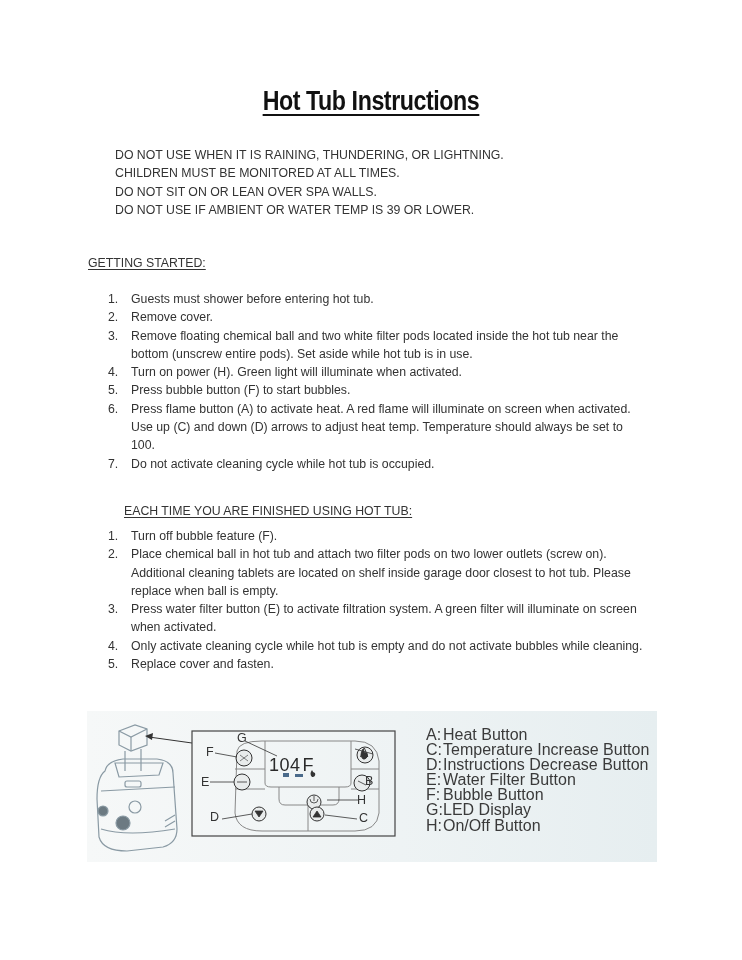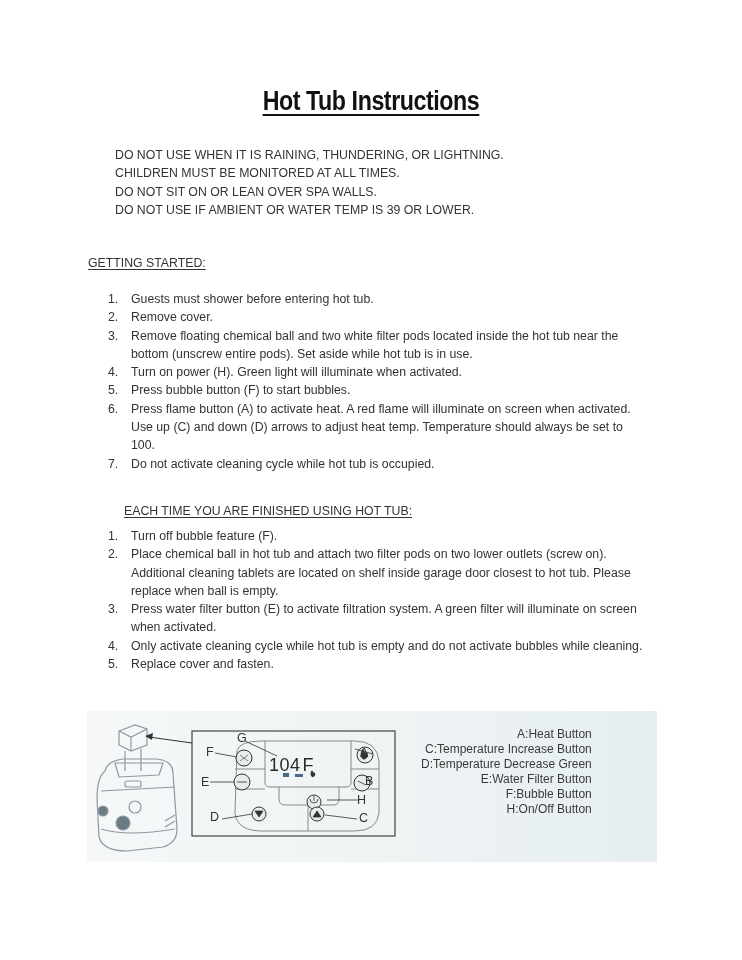--- a/index.html
+++ b/index.html
@@ -27,23 +27,22 @@
     position: absolute; left: 108px; margin: 0; padding: 0; list-style: none;
     font-size: 12.3px; line-height: 18.3px; color: #333; width: 540px;
   }
   ol.steps li { position: relative; padding-left: 23px; }
   ol.steps li .num { position: absolute; left: 0; top: 0; }
   .diagram {
     position: absolute; left: 87px; top: 711px; width: 570px; height: 151px;
     background: linear-gradient(90deg, #f6f8f8 0%, #eef3f4 55%, #e6eef0 100%);
   }
   .legend {
-    position: absolute; left: 416px; top: 727px; font-size: 12px; line-height: 15.1px;
+    position: absolute; left: 426px; top: 727px; font-size: 16px; line-height: 15.1px;
     color: #3a3a3a;
-    text-align: right;
   }
   .legend div { white-space: nowrap; }
   .legend .key { display: inline-block; width: 17px; }
   .lbl { position: absolute; font-size: 12.5px; color: #333; }
   .display-temp { position: absolute; font-size: 18px; color: #2a2a2a; letter-spacing: 0.5px; }
 </style>
 </head>
 <body>
 
 <div class="title">Hot Tub Instructions</div>
@@ -158,17 +157,18 @@
   <span class="lbl" style="left:123px;top:99px;">D</span>
   <span class="lbl" style="left:273px;top:35px;">A</span>
   <span class="lbl" style="left:278px;top:63px;">B</span>
   <span class="lbl" style="left:270px;top:82px;">H</span>
   <span class="lbl" style="left:272px;top:100px;">C</span>
 </div>
 
 <div class="legend">
   <div><span class="key">A:</span><span>Heat Button</span></div>
   <div><span class="key">C:</span><span>Temperature Increase Button</span></div>
-  <div><span class="key">D:</span><span>Temperature Decrease Green</span></div>
+  <div><span class="key">D:</span><span>Instructions Decrease Button</span></div>
   <div><span class="key">E:</span><span>Water Filter Button</span></div>
   <div><span class="key">F:</span><span>Bubble Button</span></div>
+  <div><span class="key">G:</span><span>LED Display</span></div>
   <div><span class="key">H:</span><span>On/Off Button</span></div>
 </div>
 
 </body></html>

